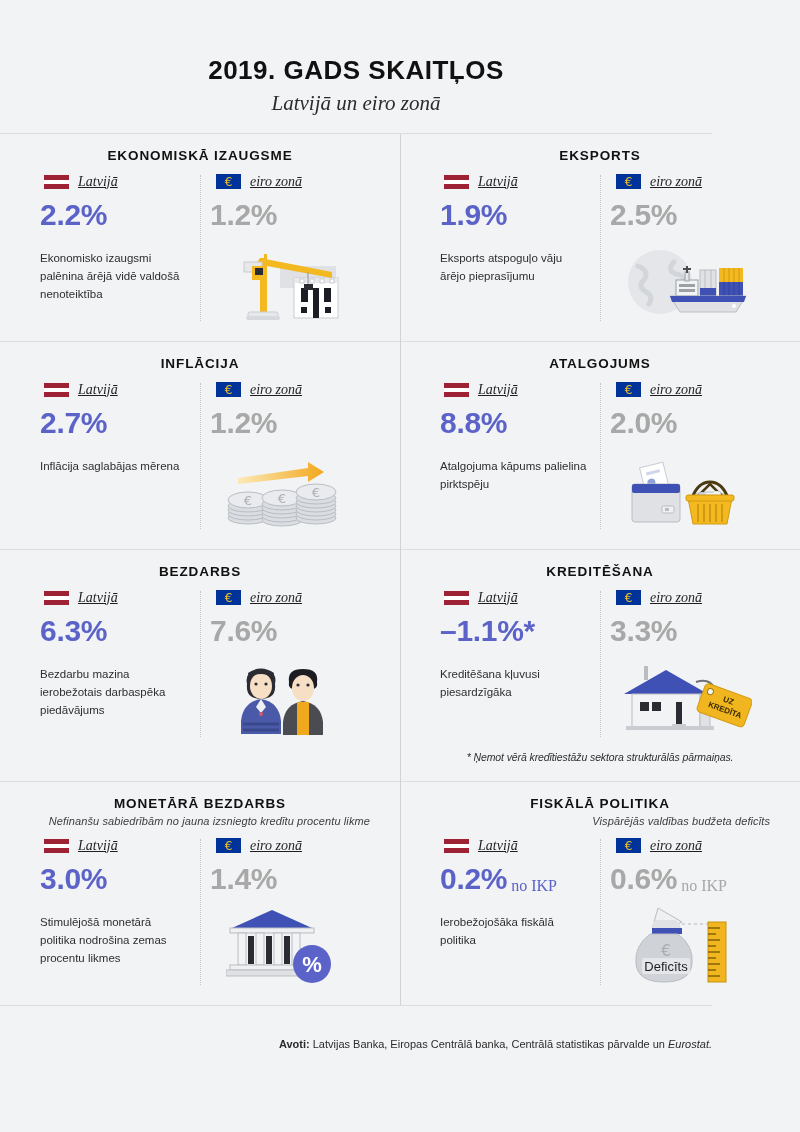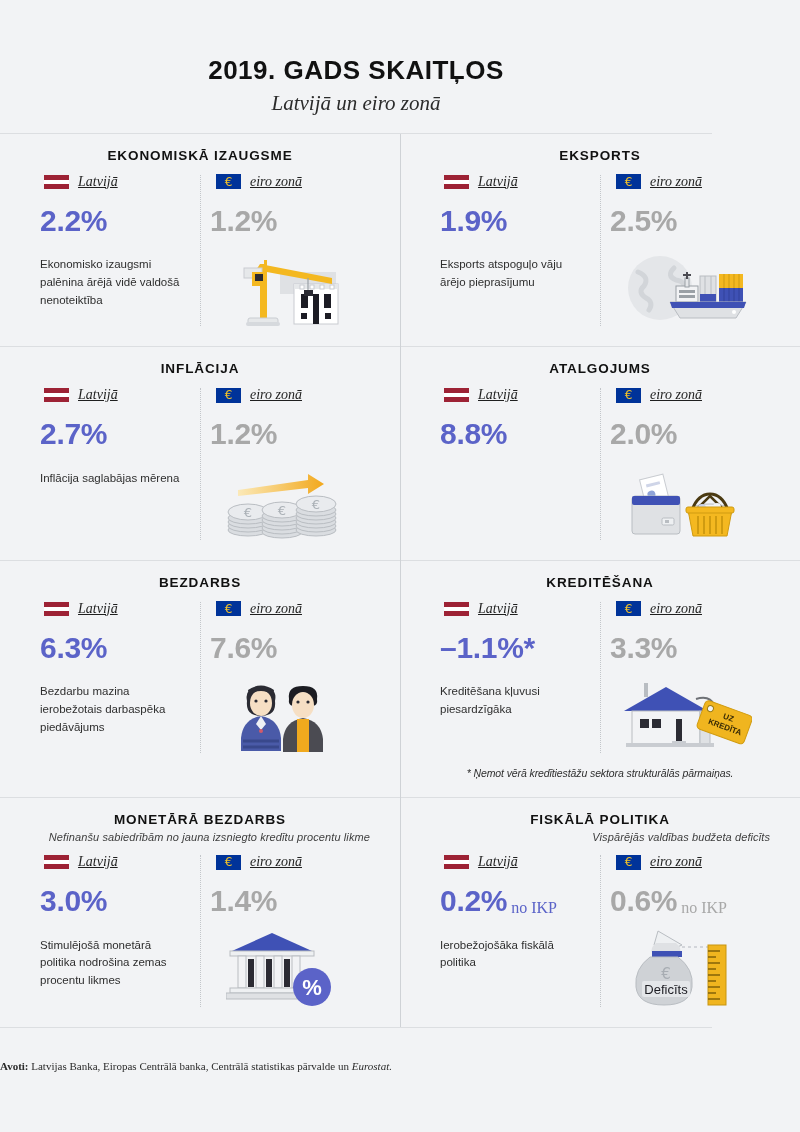--- a/index.html
+++ b/index.html
@@ -145,21 +145,21 @@
     font-size: 14px;
     color: #1f1f1f;
     text-decoration: underline;
   }
 
   
   .value-row {
     display: flex;
     align-items: baseline;
     gap: 4px;
-    margin-top: 14px;
+    margin-top: 8px;
     padding-left: 10px;
   }
   .value {
     font-weight: bold;
     font-size: 30px;
     line-height: 1.05;
     letter-spacing: -0.3px;
   }
   .value.lv { color: #5b63c8; }
   .value.eu { color: #a8a8a8; }
@@ -200,24 +200,23 @@
     font-size: 10.5px;
     color: #2e2e2e;
     letter-spacing: -0.1px;
     text-align: center;
   }
   .footnote:empty { display: none; }
 
   
   .footer {
     padding-top: 32px;
-    text-align: left;
+    text-align: right;
     font-size: 11px;
     color: #2b2b2b;
-    font-family: Liberation Serif, serif;
   }
   .footer b { font-weight: bold; }
   .footer i { font-style: italic; }
 </style>
 </head>
 <body>
 
 <div id="infographic">
 
   <div class="header">
@@ -397,20 +396,21 @@
         <div class="panel-title">ATALGOJUMS</div>
         <div class="cols">
           <div class="col">
             <div class="region">
               <span class="flag-lv"></span>
               <span class="region-label">Latvijā</span>
             </div>
             <div class="value-row">
               <span class="value lv">8.8%</span>
             </div>
+            <div class="caption">Atalgojuma kāpums palielina pirktspēju</div>
           </div>
           <div class="col">
             <div class="region eu">
               <span class="flag-eu">€</span>
               <span class="region-label">eiro zonā</span>
             </div>
             <div class="value-row">
               <span class="value eu">2.0%</span>
             </div>
             <div class="illo">

